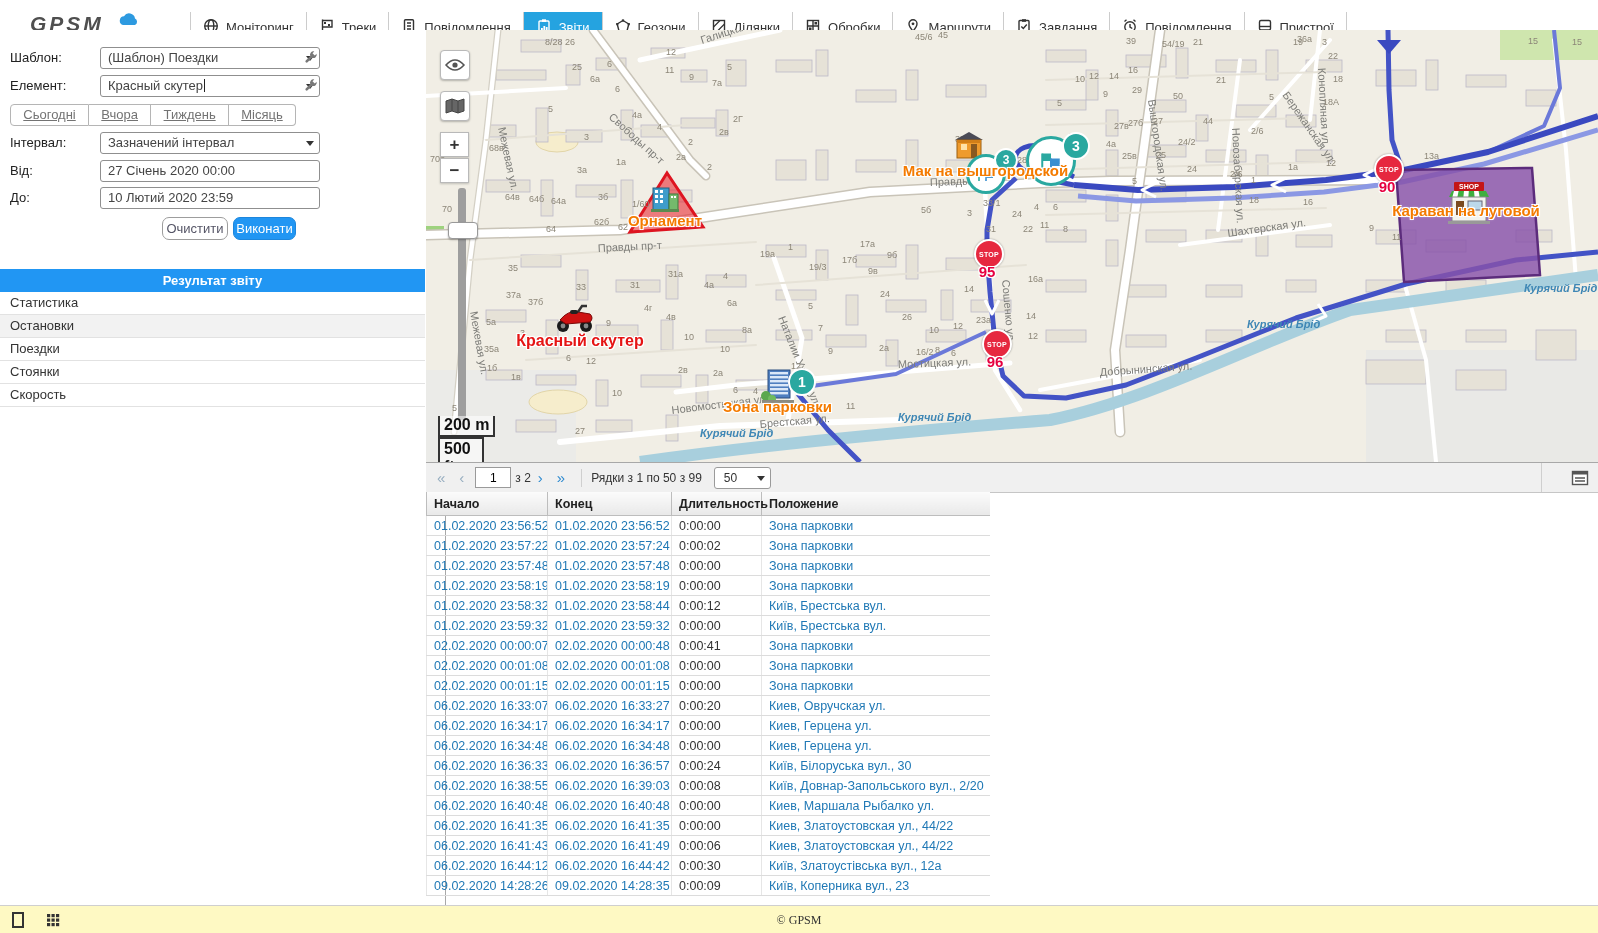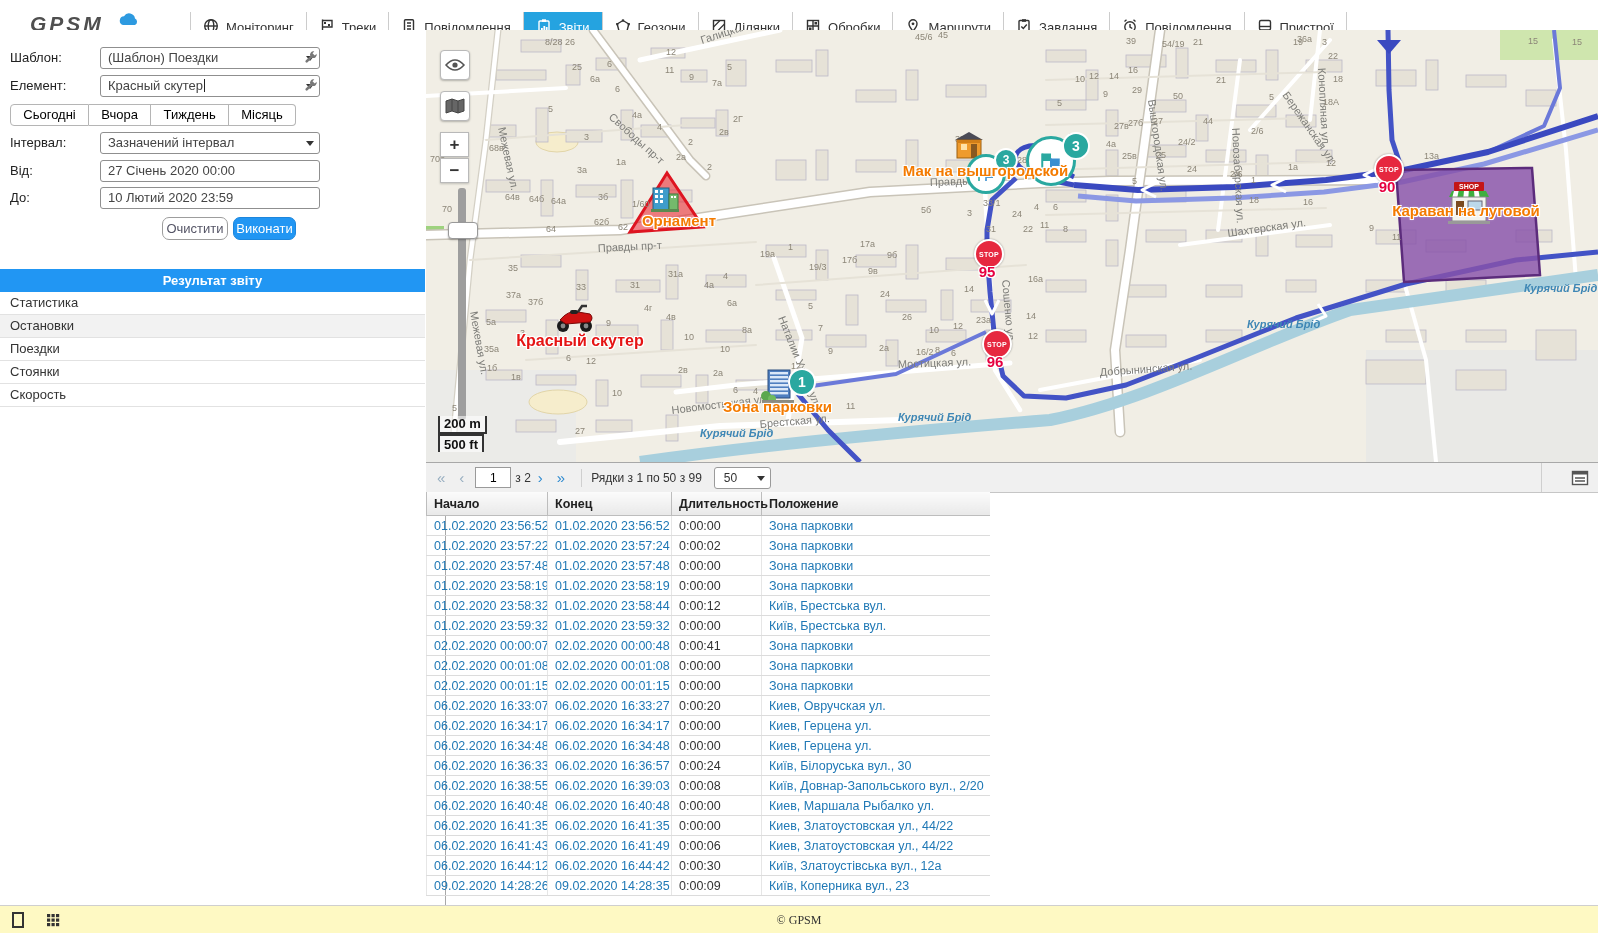--- a/index.html
+++ b/index.html
@@ -25,22 +25,22 @@
   .sidebar{position:absolute;left:0;top:30px;width:425px;height:875px;background:#fff;
            border-right:1px solid #a8a8a8;padding-left:20px;}
   .f-label{position:absolute;left:10px;font-size:13px;color:#222;}
   .f-input{position:absolute;left:100px;width:193px;height:20px;border:1px solid #8f8f8f;border-radius:3px;
            background:#fff;font-size:13px;color:#444;line-height:20px;padding:0 18px 0 7px;white-space:nowrap;overflow:hidden;}
   .f-input .arr{position:absolute;right:5px;top:8px;width:0;height:0;border-left:4px solid transparent;
                 border-right:4px solid transparent;border-top:5px solid #333;}
   .caret{display:inline-block;width:1px;height:13px;background:#222;vertical-align:-2px;margin-left:1px;}
   .wrench{position:absolute;left:303px;width:16px;height:16px;color:#777;cursor:pointer;}
   .quick-group{position:absolute;left:10px;top:74px;width:286px;height:22px;display:flex;}
-  .quick-btn{flex:auto;border:1px solid #b5b5b5;border-left-width:0;background:#fff;color:#000000;
-             font-size:13px;text-align:center;line-height:20px;cursor:pointer;}
+  .quick-btn{flex:auto;border:1px solid #b5b5b5;border-left-width:0;background:#fff;color:#737373;
+             font-size:13px;text-align:center;line-height:20px;cursor:pointer;text-decoration:underline;}
   .quick-btn:first-child{border-left-width:1px;border-radius:4px 0 0 4px;}
   .quick-btn:last-child{border-radius:0 4px 4px 0;}
   .btn{position:absolute;height:21px;border-radius:7px;font-size:13px;line-height:21px;text-align:center;cursor:pointer;}
   .btn-clear{left:162px;top:187px;width:64px;border:1px solid #9d9d9d;background:#fff;color:#556;}
   .btn-run{left:233px;top:187px;width:61px;background:#2196f3;border:1px solid #1d86dc;color:#fff;}
   .sec-bar{position:absolute;left:0;width:425px;height:23px;line-height:23px;text-align:center;font-weight:bold;}
   .sec-templates{top:215px;background:#f1f1f1;border-top:1px solid #d7d7d7;border-bottom:1px solid #d7d7d7;color:#222;}
   .sec-result{top:239px;background:#2196f3;color:#fff;}
   .report-items{position:absolute;left:0;top:262px;width:425px;}
   .report-item{height:22px;line-height:22px;padding-left:10px;border-bottom:1px solid #e2e2e2;background:#fff;cursor:pointer;color:#333;}
@@ -50,21 +50,21 @@
   .map{position:absolute;left:426px;top:30px;width:1172px;height:432px;background:#f1eee5;overflow:hidden;
        border-bottom:1px solid #a8a8a8;}
   .map-btn{position:absolute;width:28px;height:28px;background:#fff;border:1px solid #b9b9b9;border-radius:4px;
            box-shadow:0 1px 2px rgba(0,0,0,.25);display:flex;align-items:center;justify-content:center;color:#444;cursor:pointer;}
   .zoom-btn{position:absolute;left:14px;width:27px;height:23px;background:#fff;border:1px solid #b9b9b9;
             display:flex;align-items:center;justify-content:center;font-size:17px;font-weight:bold;color:#333;cursor:pointer;
             box-shadow:0 1px 2px rgba(0,0,0,.2);}
   .slider-track{position:absolute;left:32px;top:158px;width:8px;height:232px;background:#9e9e9e;border-radius:3px;}
   .slider-handle{position:absolute;left:22px;top:192px;width:28px;height:15px;background:#fff;border:1px solid #999;
                  border-radius:4px;box-shadow:0 1px 2px rgba(0,0,0,.3);cursor:pointer;}
-  .scalebox{position:absolute;left:12px;top:386px;font-size:13px;font-weight:bold;color:#111;}
+  .scalebox{position:absolute;left:12px;top:386px;font-size:16px;font-weight:bold;color:#111;}
   .scale-m{border:2px solid #333;border-top:none;padding:0 4px 1px 4px;background:rgba(255,255,255,.55);}
   .scale-ft{border:2px solid #333;border-bottom:none;padding:1px 4px 0 4px;width:34px;background:rgba(255,255,255,.55);}
   .map-label{position:absolute;font-weight:bold;font-size:15px;color:#f47b00;text-align:center;white-space:nowrap;
              text-shadow:-1px -1px 0 #fff,1px -1px 0 #fff,-1px 1px 0 #fff,1px 1px 0 #fff,0 0 3px #fff;}
   .map-label.red{color:#e51414;font-size:16px;}
   .stop-badge{position:absolute;width:26px;height:26px;border-radius:50%;background:#e6283f;border:2px solid #fff;
               box-shadow:0 0 2px rgba(0,0,0,.4);display:flex;align-items:center;justify-content:center;}
   .stop-badge span{color:#fff;font-size:7px;font-weight:bold;letter-spacing:.3px;}
   .stop-num{position:absolute;font-weight:bold;font-size:15px;color:#e60040;text-align:center;width:40px;
             text-shadow:-1px -1px 0 #fff,1px -1px 0 #fff,-1px 1px 0 #fff,1px 1px 0 #fff;}
@@ -647,21 +647,21 @@
             <rect x="7" y="13" width="3" height="3"></rect>
             <rect x="12" y="13" width="3" height="3"></rect>
             <rect x="7" y="18" width="3" height="3"></rect>
             <rect x="12" y="18" width="3" height="3"></rect>
             <rect x="23" y="14" width="2" height="2"></rect>
             <rect x="26" y="14" width="2" height="2"></rect>
           </g>
           <rect x="3" y="27" width="28" height="3" fill="#5a8a50"></rect>
         </svg>
     </div>
-    <div class="map-label" style="left:188px;top:182px;width:130px">Орнамент</div>
+    <div class="map-label" style="left:174px;top:182px;width:130px">Орнамент</div>
 
     <div class="poi" style="left:527px;top:100px">
       <svg width="32" height="32" viewBox="0 0 32 32">
           <polygon points="2,10 16,2 30,10" fill="#4a4a55"></polygon>
           <rect x="4" y="10" width="24" height="18" fill="#ef9b2d" stroke="#9c5f10"></rect>
           <rect x="8" y="14" width="6" height="6" fill="#ffe2a8"></rect>
           <rect x="18" y="14" width="6" height="14" fill="#8a5a20"></rect>
           <rect x="4" y="10" width="24" height="3" fill="#d27f18"></rect>
         </svg>
     </div>

